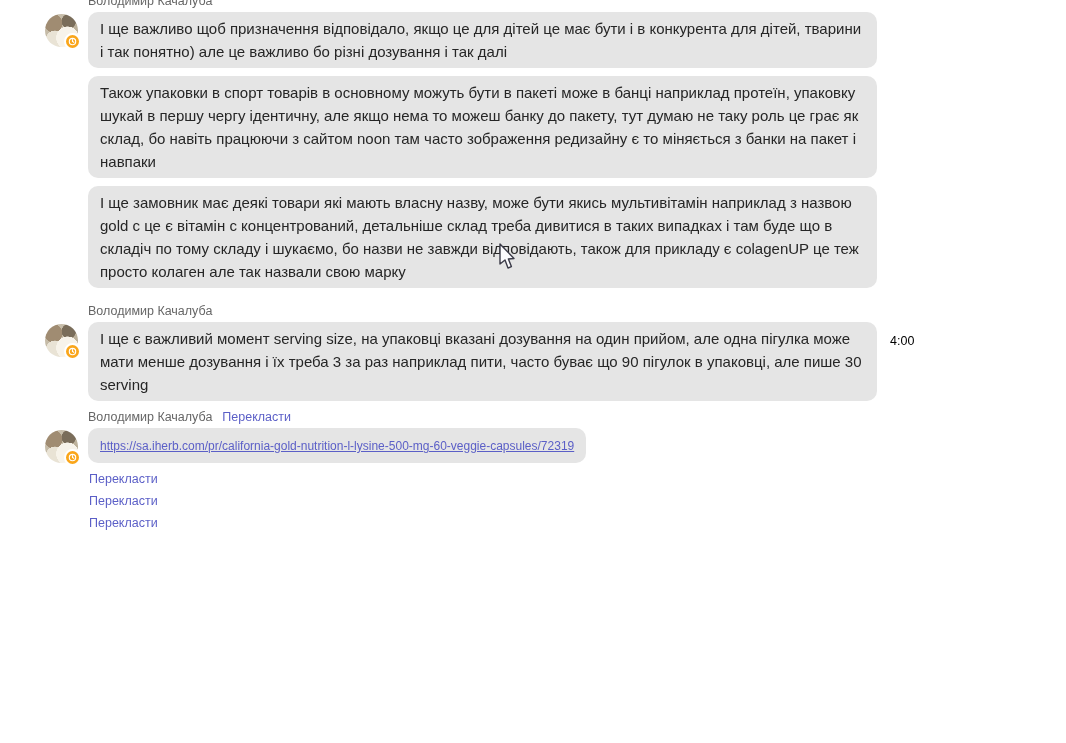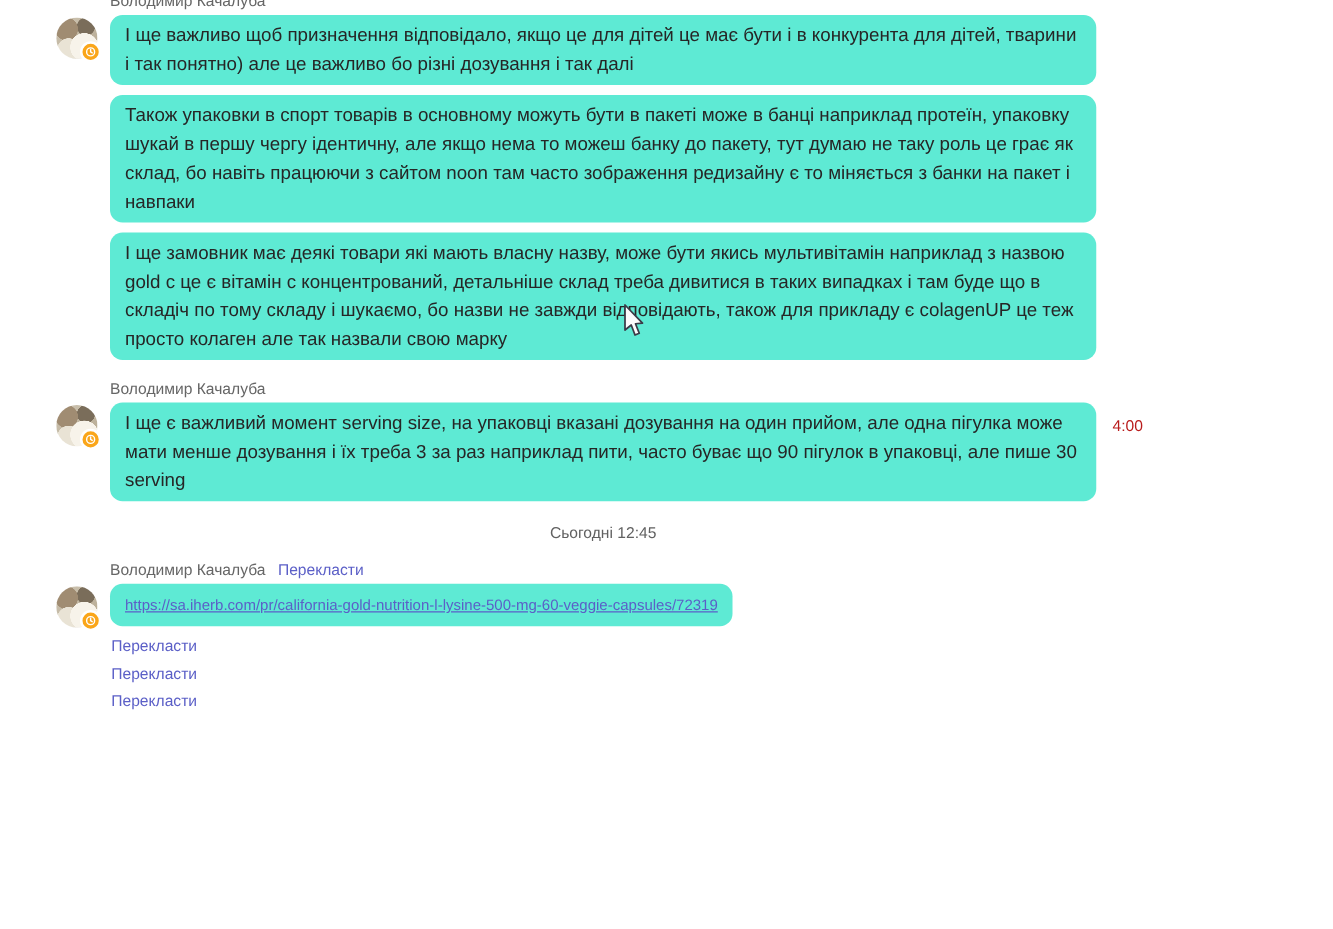--- a/index.html
+++ b/index.html
@@ -42,34 +42,34 @@
   .presence{
     position:absolute;right:-3px;bottom:-3px;
     width:13px;height:13px;border-radius:50%;
     background:#faa61a;border:2px solid #ffffff;
     display:flex;align-items:center;justify-content:center;
   }
   .presence svg{width:9px;height:9px;display:block;}
 
   .msgs{flex:1;min-width:0;}
   .bubble{
-    background:#5eead4;
+    background:#e5e5e5;
     border-radius:10px;
     padding:5px 12px;
     margin-bottom:8px;
     max-width:860px;
     width:fit-content;
     font-size:15px;line-height:23px;color:#262626;
     box-sizing:border-box;
     overflow-wrap:break-word;
   }
   .bubble-wrap{position:relative;width:fit-content;}
   .msg-time{
     position:absolute;left:100%;top:12px;margin-left:13px;
-    font-size:12.5px;color:#b91c1c;white-space:nowrap;
+    font-size:12.5px;color:#000000;white-space:nowrap;
   }
   .link-bubble a{
     color:#5b5fc7;text-decoration:underline;cursor:pointer;
     font-size:12px;line-height:23px;
   }
   .translate-label{
     font-size:12.5px;color:#5b5fc7;cursor:pointer;
     height:16px;line-height:16px;
     margin:0 0 6px 1px;width:fit-content;
   }
@@ -135,23 +135,20 @@
         <div class="bubble-wrap">
           <div class="bubble">
             <span>І ще є важливий момент serving size, на упаковці вказані дозування на один прийом, але одна пігулка може мати менше дозування і їх треба 3 за раз наприклад пити, часто буває що 90 пігулок в упаковці, але пише 30 serving</span>
           </div>
           <span class="msg-time">4:00</span>
         </div>
       </div>
     </div>
   </section>
 
-  <div class="separator">
-    <span>Сьогодні 12:45</span>
-  </div>
 
   <section class="group g3">
     <div class="name-row">
       <span>Володимир Качалуба</span>
       <a class="translate-action">Перекласти</a>
     </div>
     <div class="row">
       <div class="gutter">
         <div class="avatar">
           <span class="presence">

